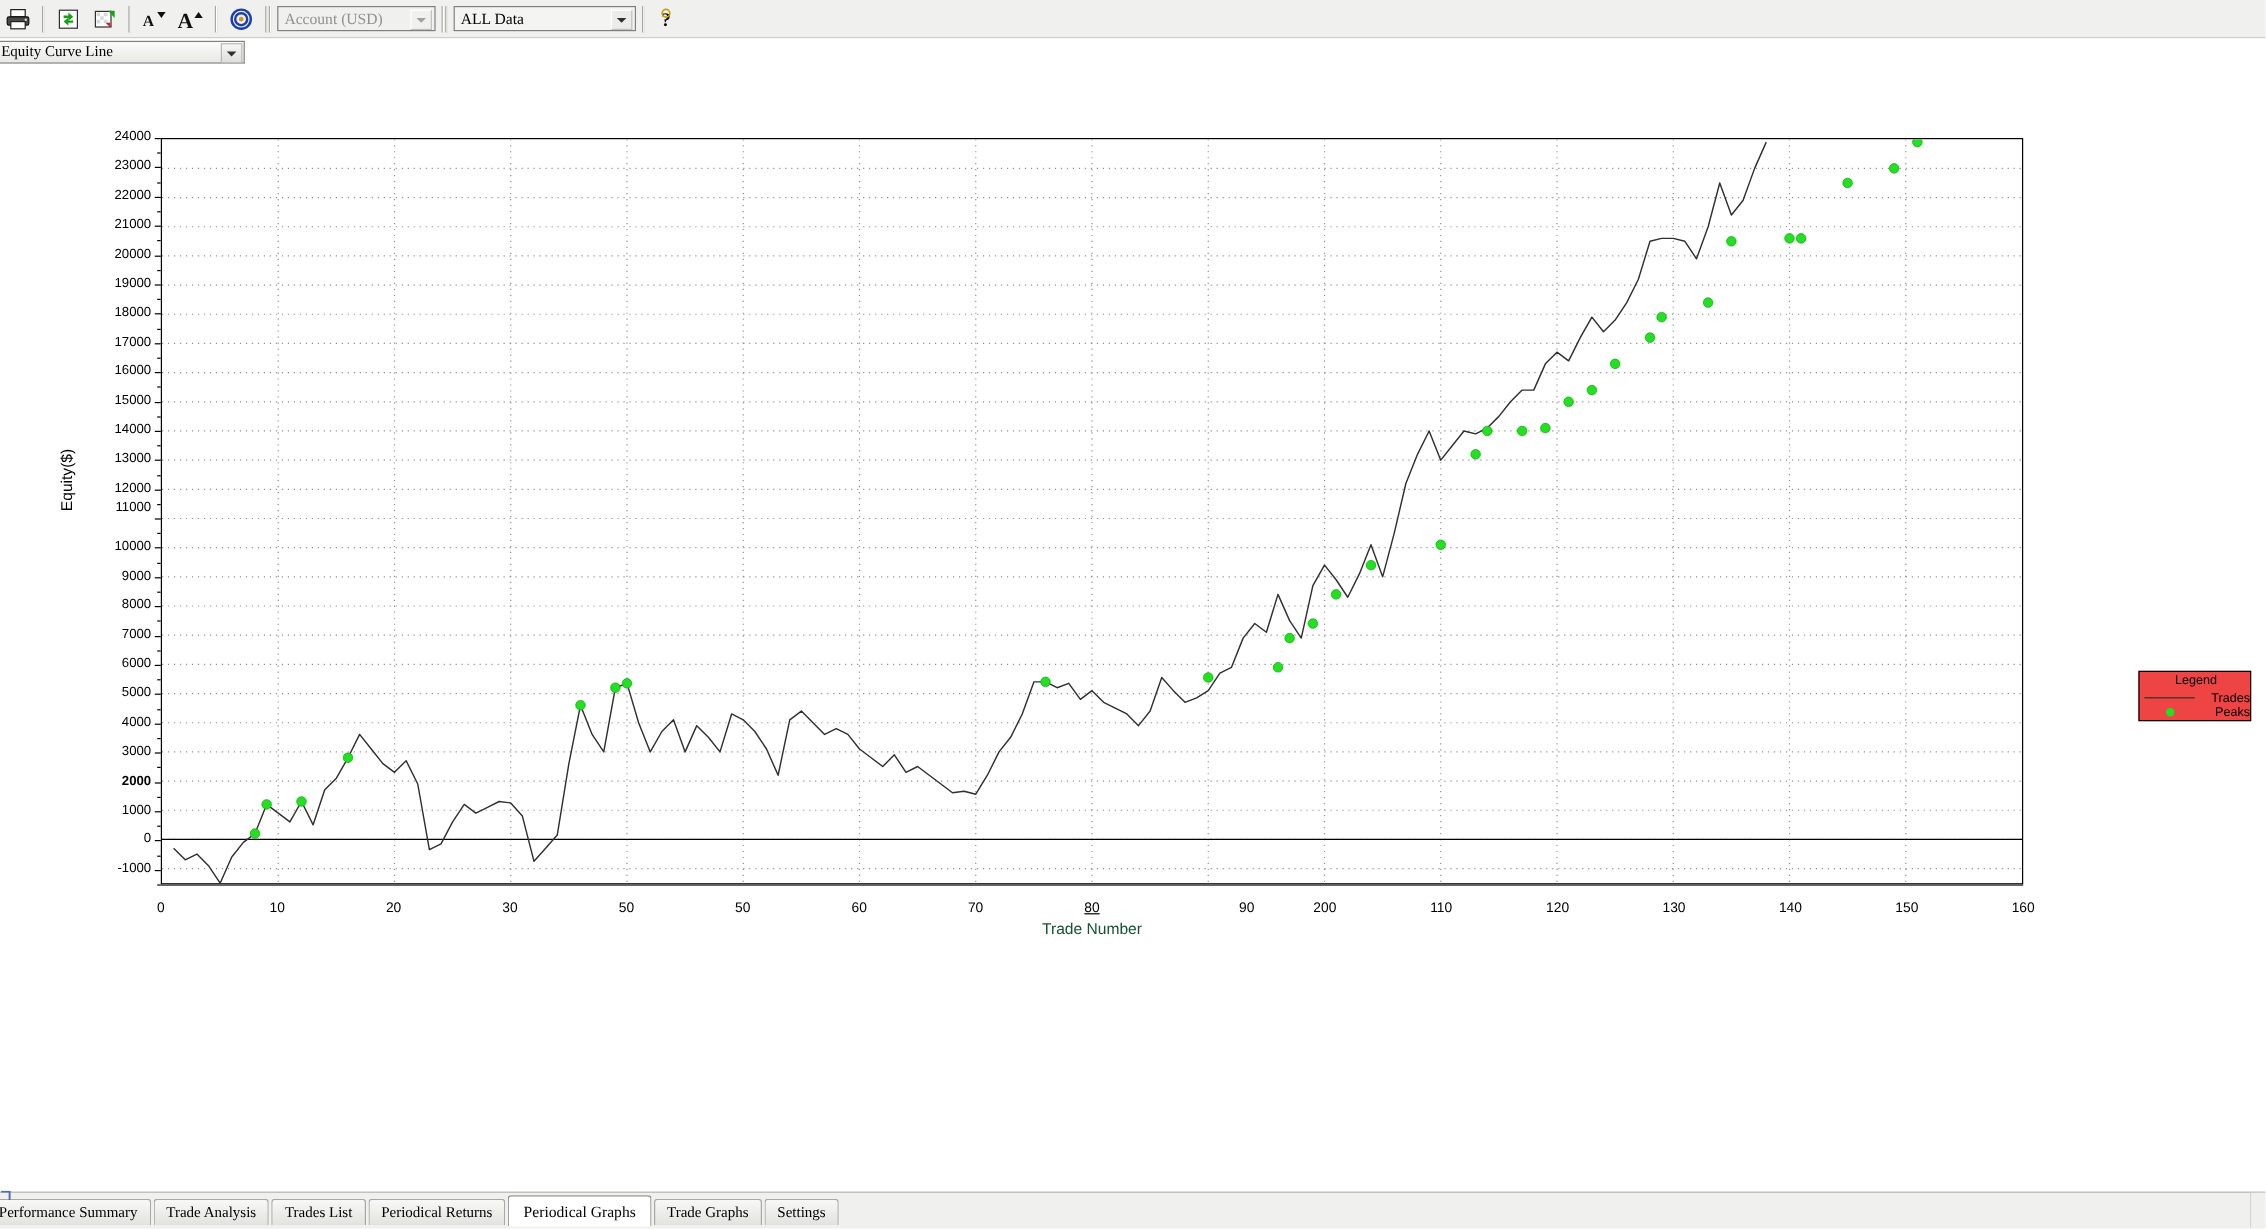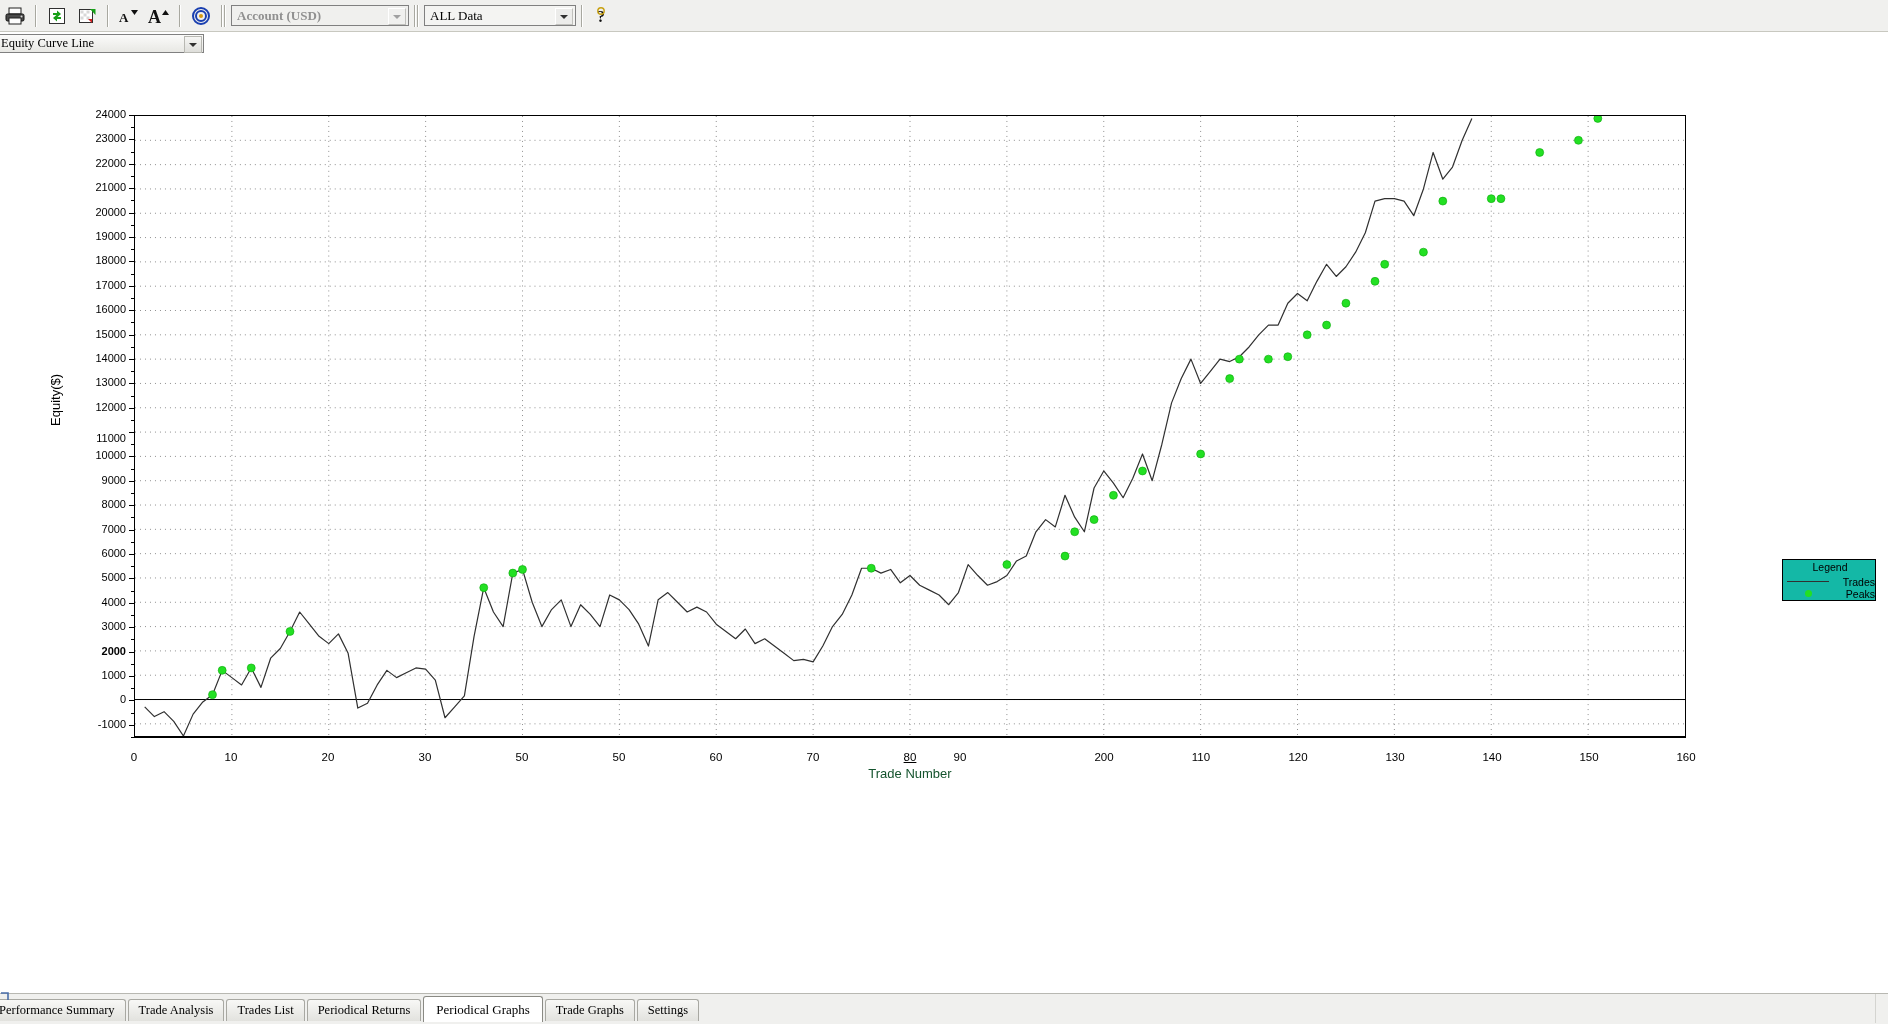--- a/index.html
+++ b/index.html
@@ -189,21 +189,21 @@
     color: #14532d;
     font-family: "Liberation Sans", sans-serif;
   }
 
   
   #legend-box {
     position: absolute;
     left: 1782px; top: 503px;
     width: 94px; height: 42px;
     border: 1px solid #000000;
-    background: #14b8a6;
+    background: #ef4444;
     box-sizing: border-box;
     font-size: 10.5px;
     font-family: "Liberation Sans", sans-serif;
   }
   #legend-title {
     position: absolute;
     top: 1px; left: 0; width: 94px;
     text-align: center;
     font-size: 10.5px;
     color: #000;
@@ -345,21 +345,21 @@
     <svg width="20" height="20" viewBox="0 0 20 20">
       <circle cx="10" cy="10" r="8" fill="none" stroke="#1a3fb0" stroke-width="2"></circle>
       <circle cx="10" cy="10" r="5" fill="none" stroke="#1a3fb0" stroke-width="2"></circle>
       <circle cx="10" cy="10" r="2" fill="#d89a10"></circle>
     </svg>
   </div>
 
   <div class="tb-sep"></div>
   <div class="tb-sep" style="margin-left:-4px;"></div>
 
-  <div class="tb-combo disabled" id="account-combo" style="width:178px;font-weight:bold;">
+  <div class="tb-combo disabled" id="account-combo" style="width:132px;">
     <span>Account (USD)</span>
     <span class="cb-arrow">
       <span class="caret-down dim"></span>
     </span>
   </div>
 
   <div class="tb-sep"></div>
   <div class="tb-sep" style="margin-left:-4px;"></div>
 
   <div class="tb-combo" id="data-combo" style="width:152px;">
@@ -412,21 +412,21 @@
       <div class="ylabel-txt" style="left: 66px; top: 491.059px;">6000</div>
       <div class="ytick" style="left: 129px; top: 498.059px;"></div>
       <div class="ylabel-txt" style="left: 66px; top: 466.667px;">7000</div>
       <div class="ytick" style="left: 129px; top: 473.667px;"></div>
       <div class="ylabel-txt" style="left: 66px; top: 442.275px;">8000</div>
       <div class="ytick" style="left: 129px; top: 449.275px;"></div>
       <div class="ylabel-txt" style="left: 66px; top: 417.882px;">9000</div>
       <div class="ytick" style="left: 129px; top: 424.882px;"></div>
       <div class="ylabel-txt" style="left: 66px; top: 393.49px;">10000</div>
       <div class="ytick" style="left: 129px; top: 400.49px;"></div>
-      <div class="ylabel-txt" style="left: 66px; top: 376px;">11000</div>
+      <div class="ylabel-txt" style="left: 66px; top: 361px;">11000</div>
       <div class="ytick" style="left: 129px; top: 376.098px;"></div>
       <div class="ylabel-txt" style="left: 66px; top: 344.706px;">12000</div>
       <div class="ytick" style="left: 129px; top: 351.706px;"></div>
       <div class="ylabel-txt" style="left: 66px; top: 320.314px;">13000</div>
       <div class="ytick" style="left: 129px; top: 327.314px;"></div>
       <div class="ylabel-txt" style="left: 66px; top: 295.922px;">14000</div>
       <div class="ytick" style="left: 129px; top: 302.922px;"></div>
       <div class="ylabel-txt" style="left: 66px; top: 271.529px;">15000</div>
       <div class="ytick" style="left: 129px; top: 278.529px;"></div>
       <div class="ylabel-txt" style="left: 66px; top: 247.137px;">16000</div>
@@ -475,21 +475,21 @@
       <div class="ytick" style="left: 131px; top: 71.1961px; width: 3px;"></div>
       <div class="xlabel-txt" style="left: 114px; top: 695px;">0</div>
       <div class="xlabel-txt" style="left: 211px; top: 695px;">10</div>
       <div class="xlabel-txt" style="left: 308px; top: 695px;">20</div>
       <div class="xlabel-txt" style="left: 405px; top: 695px;">30</div>
       <div class="xlabel-txt" style="left: 502px; top: 695px;">50</div>
       <div class="xlabel-txt" style="left: 599px; top: 695px;">50</div>
       <div class="xlabel-txt" style="left: 696px; top: 695px;">60</div>
       <div class="xlabel-txt" style="left: 793px; top: 695px;">70</div>
       <div class="xlabel-txt" style="left: 890px; top: 695px; text-decoration: underline;">80</div>
-      <div class="xlabel-txt" style="left: 940px; top: 695px;">90</div>
+      <div class="xlabel-txt" style="left: 1019px; top: 695px;">90</div>
       <div class="xlabel-txt" style="left: 1084px; top: 695px;">200</div>
       <div class="xlabel-txt" style="left: 1181px; top: 695px;">110</div>
       <div class="xlabel-txt" style="left: 1278px; top: 695px;">120</div>
       <div class="xlabel-txt" style="left: 1375px; top: 695px;">130</div>
       <div class="xlabel-txt" style="left: 1472px; top: 695px;">140</div>
       <div class="xlabel-txt" style="left: 1569px; top: 695px;">150</div>
       <div class="xlabel-txt" style="left: 1666px; top: 695px;">160</div>
       <div style="position: absolute; left: 134px; top: 681px; width: 1552px; height: 1px; background: rgb(0, 0, 0);"></div>
     </div>
 

